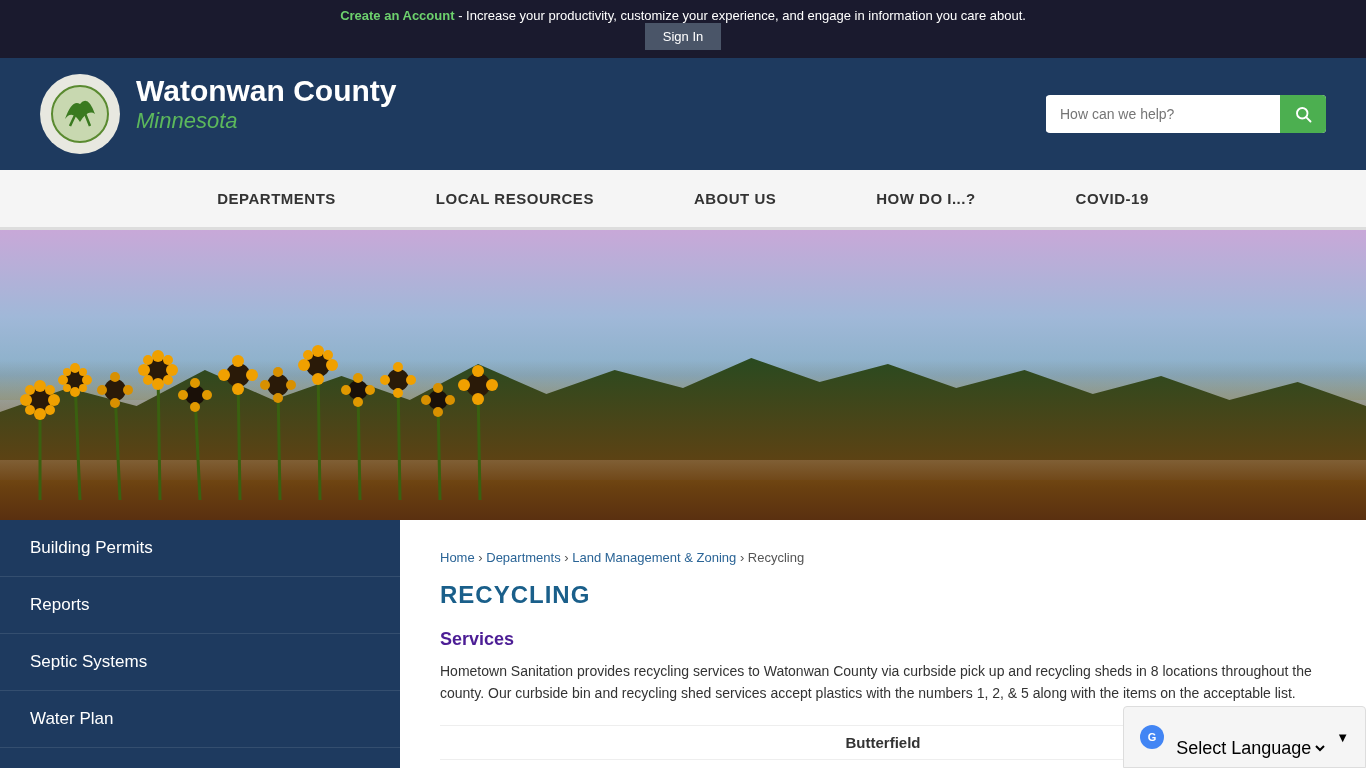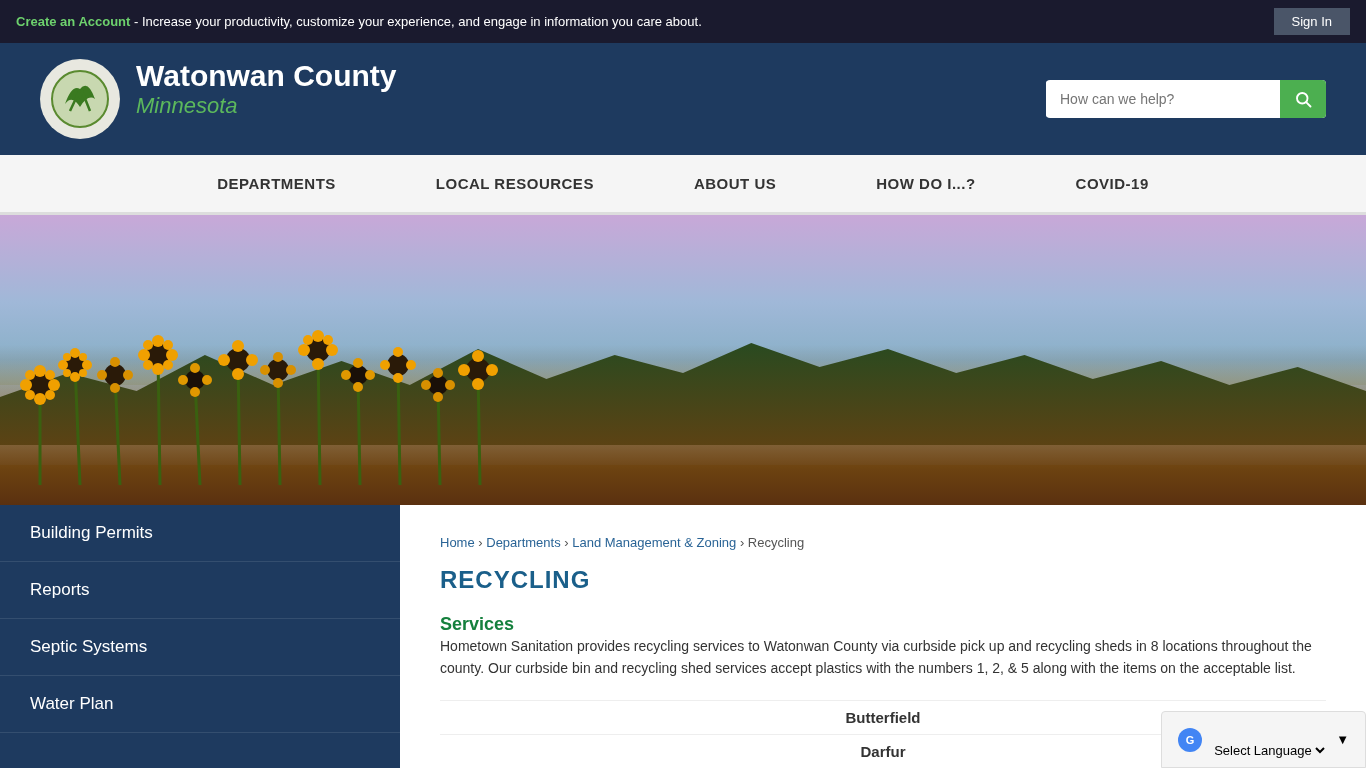--- a/index.html
+++ b/index.html
@@ -7,20 +7,21 @@
 
     
     .top-bar {
       background: #1a1a2e;
       color: #fff;
       font-size: 13px;
       padding: 8px 16px;
       display: flex;
       justify-content: space-between;
       align-items: center;
+      flex-direction: column;
     }
     .top-bar a { color: #6dd16d; text-decoration: none; font-weight: bold; }
     .sign-in-btn {
       background: #4a5568;
       color: #fff;
       border: none;
       padding: 6px 18px;
       font-size: 13px;
       cursor: pointer;
     }
@@ -160,22 +161,22 @@
       font-size: 24px;
       font-weight: bold;
       color: #1a5f8a;
       text-transform: uppercase;
       margin-bottom: 20px;
       letter-spacing: 1px;
     }
     .section-title {
       font-size: 18px;
       font-weight: bold;
-      color: #15803d;
-      margin-bottom: 0;
+      color: #4c1d95;
+      margin-bottom: 10px;
     }
     .section-text {
       font-size: 14px;
       color: #333;
       line-height: 1.6;
       margin-bottom: 20px;
     }
     .location-item {
       font-size: 15px;
       font-weight: bold;
@@ -205,21 +206,21 @@
       background: #4285f4;
       border-radius: 50%;
       display: flex; align-items: center; justify-content: center;
       color: #fff;
       font-size: 11px;
       font-weight: bold;
     }
     .translate-select {
       border: none;
       background: transparent;
-      font-size: 13px;
+      font-size: 18px;
       cursor: pointer;
       margin-top: 22px;
     }
   </style>
 </head>
 <body>
 
 <div class="top-bar">
   <div>
     <a>Create an Account</a><span> - Increase your productivity, customize your experience, and engage in information you care about.</span>

